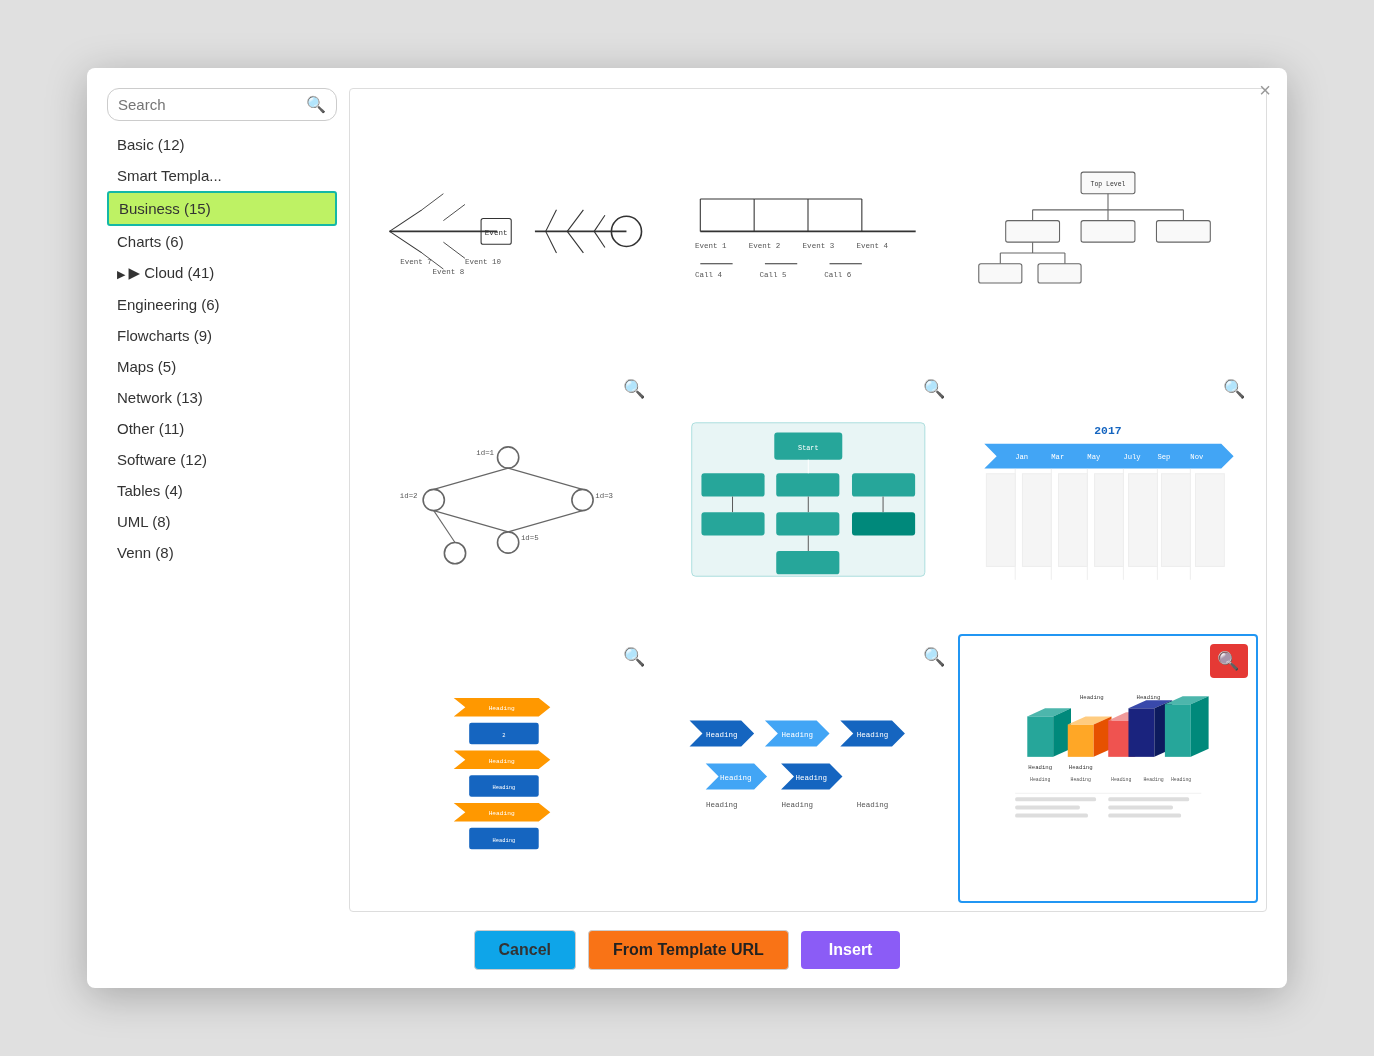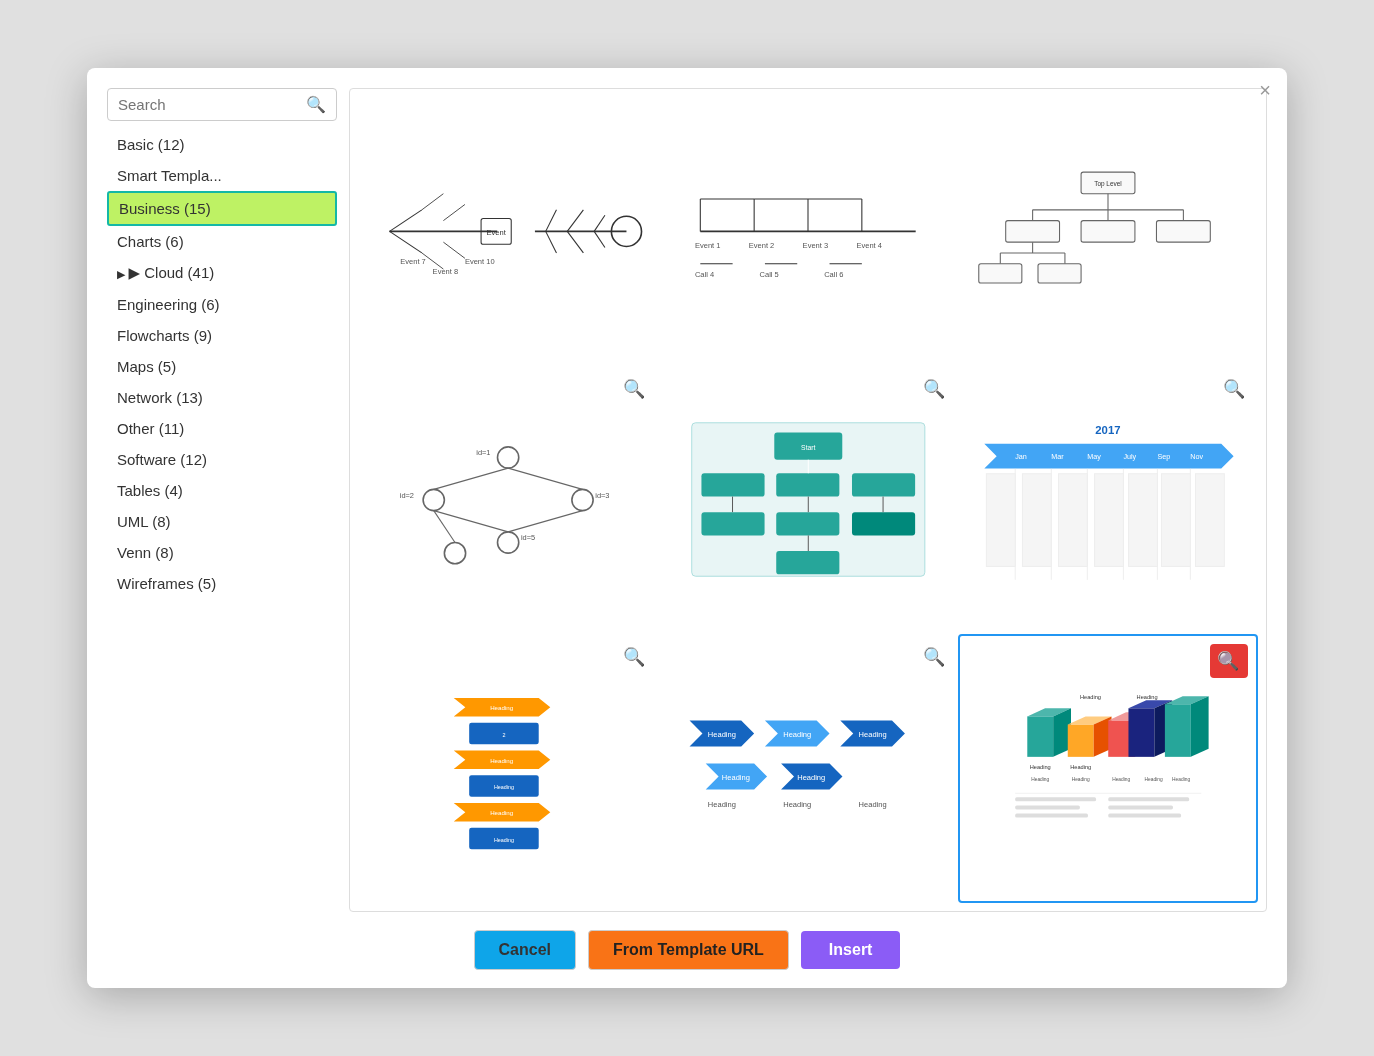--- a/index.html
+++ b/index.html
@@ -43,21 +43,21 @@
       width: 230px;
       flex-shrink: 0;
       display: flex;
       flex-direction: column;
       gap: 0;
     }
     .search-box {
       display: flex;
       align-items: center;
       border: 1px solid #ccc;
-      border-radius: 4px;
+      border-radius: 12px;
       padding: 6px 10px;
       margin-bottom: 8px;
     }
     .search-box input {
       border: none;
       outline: none;
       font-size: 15px;
       color: #888;
       width: 100%;
       background: transparent;
@@ -133,20 +133,21 @@
       border-radius: 4px;
       padding: 4px 6px;
     }
     .template-img {
       width: 100%;
       height: 170px;
       display: flex;
       align-items: center;
       justify-content: center;
       overflow: hidden;
+      font-family: Liberation Mono, monospace;
     }
     
     svg { max-width: 100%; max-height: 100%; }
 
     
     .dialog-footer {
       display: flex;
       justify-content: center;
       align-items: center;
       gap: 12px;
@@ -208,21 +209,20 @@
           <li class="has-arrow">▶ Cloud (41)</li>
           <li>Engineering (6)</li>
           <li>Flowcharts (9)</li>
           <li>Maps (5)</li>
           <li>Network (13)</li>
           <li>Other (11)</li>
           <li>Software (12)</li>
           <li>Tables (4)</li>
           <li>UML (8)</li>
           <li>Venn (8)</li>
-          <li>Wireframes (5)</li>
         </ul>
     </div>
 
     <div class="content-area">
 
       <div class="template-card">
         <div class="template-img">
           <svg viewBox="0 0 260 140" xmlns="http://www.w3.org/2000/svg">
 
             <line x1="20" y1="70" x2="120" y2="70" stroke="#333" stroke-width="1.5"></line>

